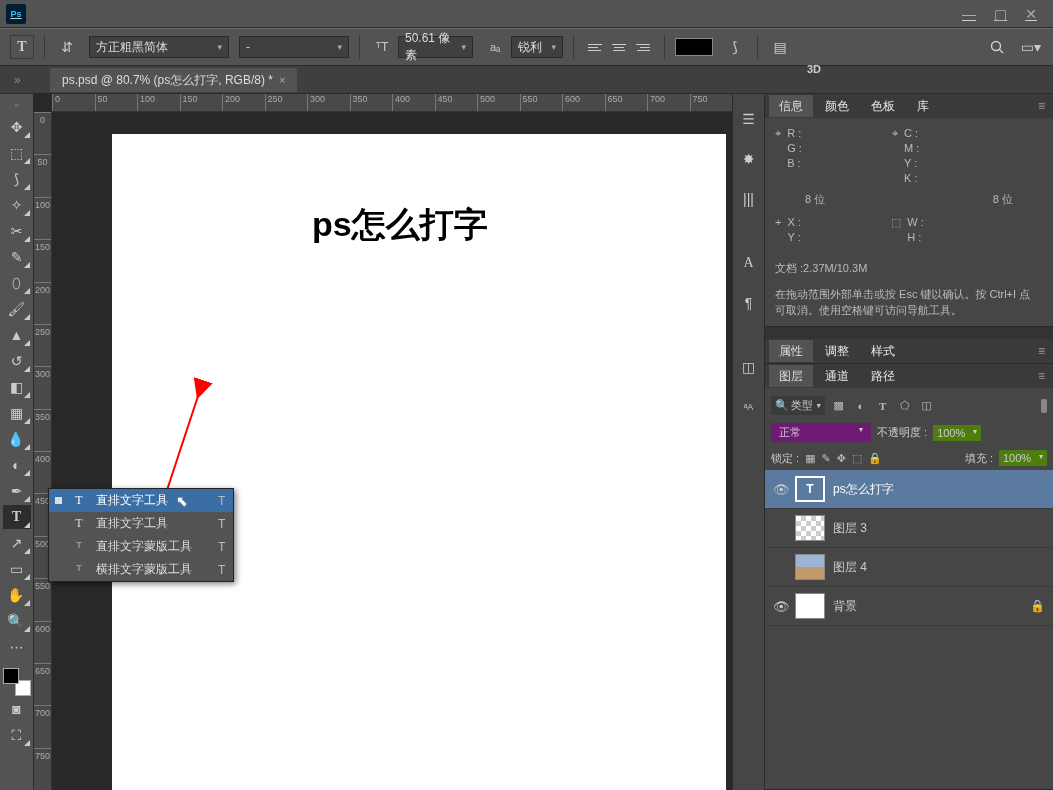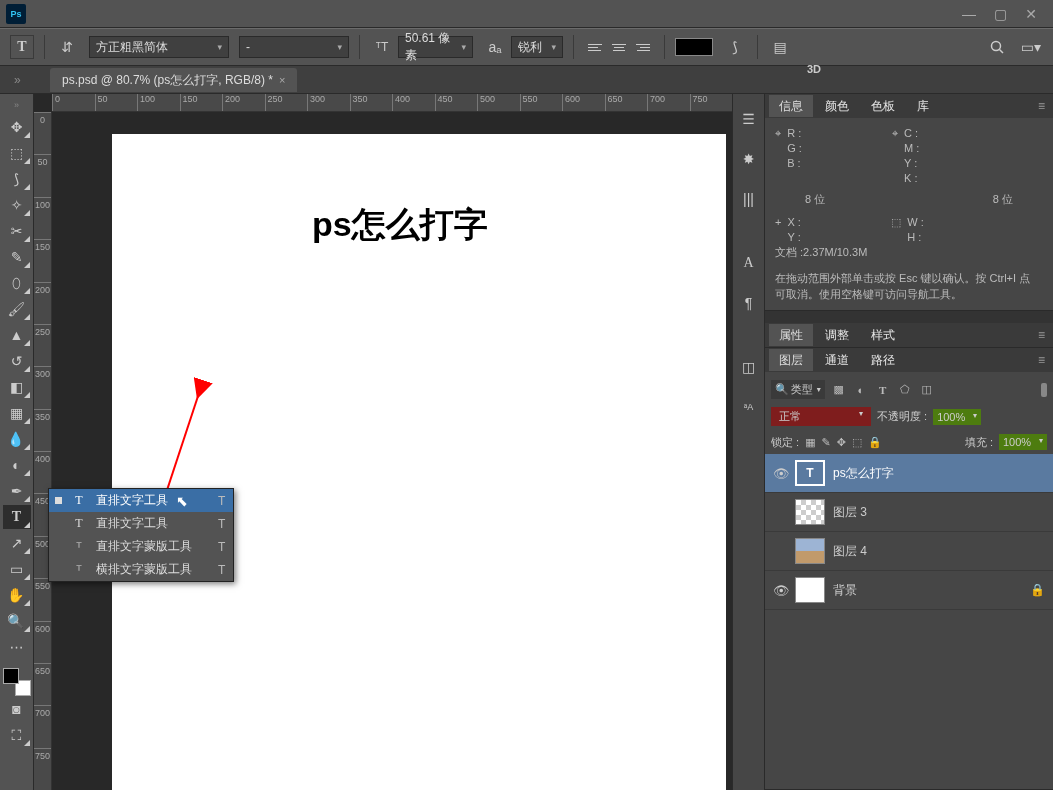--- a/index.html
+++ b/index.html
@@ -1,18 +1,18 @@
 <!DOCTYPE html>
 <html><head>
 <meta charset="utf-8">
 <style>
 * { margin:0; padding:0; box-sizing:border-box; font-family:"Microsoft YaHei",sans-serif; -webkit-user-select:none; user-select:none;}
 body { background:#535353; width:1053px; height:790px; overflow:hidden; position:relative; color:#ccc; font-size:12px;}
 
-.titlebar { height:28px; background:#535353; display:flex; align-items:center; padding:0 6px; border-bottom:1px solid #2a2a2a;}
+.titlebar { height:28px; background:#535353; display:flex; align-items:center; padding:0 6px; border-bottom:1px solid #2a2a2a;text-decoration:underline;}
 .ps-logo { width:20px; height:20px; background:#001e36; color:#31c5f4; display:flex;align-items:center;justify-content:center; font-size:9px; font-weight:bold; border-radius:2px; margin-right:10px;}
 .menu { display:flex; gap:0;}
 .menu span { padding:0 7px; height:28px; line-height:28px; cursor:default; color:#ddd; font-size:13px;}
 .winctrl { margin-left:auto; display:flex; gap:18px; padding-right:10px; color:#aaa;}
 .winctrl span {font-size:14px;}
 
 .optbar { height:38px; background:#535353; border-top:1px solid #6b6b6b; border-bottom:1px solid #2a2a2a; display:flex; align-items:center; padding:0 10px; gap:10px;}
 .opt-field{display:flex;align-items:center;gap:4px;}
 .dd { background:#404040; border:1px solid #2a2a2a; color:#ddd; padding:2px 6px; height:22px; display:flex; align-items:center; position:relative; font-size:12px;}
 .dd.wide{width:140px;} .dd.med{width:110px;} .dd.small{width:75px;} .dd.tiny{width:52px;}
@@ -63,34 +63,34 @@
 .panel{border-bottom:1px solid #2a2a2a;}
 .tabs{display:flex;background:#3a3a3a;height:24px;align-items:center;gap:2px;padding-left:4px;}
 .tabs .tb{padding:0 10px;height:22px;line-height:22px;color:#e5e5e5;font-size:12px;}
 .tabs .tb.on{background:#535353;color:#ddd;}
 .tabs .menu-ic{margin-left:auto;padding:0 8px;color:#999;}
 .info-body{padding:8px 10px;font-size:11px;color:#bbb;line-height:15px;}
 .info-grid{display:flex;gap:30px;}
 .igcol{display:flex;gap:6px;}
 .info-row2{display:flex;gap:30px;margin-top:8px;align-items:center;}
 .bitdepth{display:flex;justify-content:space-between;margin-top:6px;padding:0 30px;}
-.docinfo{margin-top:0;}
+.docinfo{margin-top:16px;}
 .hint{margin-top:10px;line-height:16px;padding-right:8px;}
 
 .panel-gap{height:12px;background:#333;}
 
 .props .tabs{background:#3a3a3a;}
 
 .layers-body{padding:4px 0;}
 .layer-filter{display:flex;align-items:center;gap:6px;padding:4px 6px;}
 .lf-dd{background:#3a3a3a;padding:2px 4px;font-size:11px;display:flex;align-items:center;gap:2px;}
 .lf-dd::after{content:"▾";font-size:8px;margin-left:2px;}
 .lf-ic{width:16px;height:16px;color:#bbb;font-size:11px;display:flex;align-items:center;justify-content:center;}
 .layer-opts{display:flex;align-items:center;gap:6px;padding:4px 6px;font-size:11px;}
-.opt-dd{background:#7f1d1d;padding:2px 8px;width:100px;display:flex;}
+.opt-dd{background:#701a75;padding:2px 8px;width:100px;display:flex;}
 .opt-dd::after{content:"▾";font-size:8px;margin-left:auto;}
 .pct{background:#4d7c0f;padding:2px 4px;width:48px;display:flex;}
 .pct::after{content:"▾";font-size:8px;margin-left:auto;}
 .lockrow{display:flex;align-items:center;gap:6px;padding:4px 6px;font-size:11px;}
 .lockic{color:#bbb;font-size:11px;}
 .layer{display:flex;align-items:center;gap:8px;padding:6px 8px;border-bottom:1px solid #3a3a3a;}
 .layer.sel{background:#5a7aa0;color:#fff;}
 .eye{width:14px;color:#ccc;font-size:13px;}
 .thumb{width:30px;height:26px;background:#fff;border:1px solid #888;display:flex;align-items:center;justify-content:center;font-size:12px;color:#000;font-weight:bold;}
 .layer.sel .thumb{border:2px solid #fff;background:#5a7aa0;color:#fff;}
@@ -122,21 +122,21 @@
       <span>-</span>
     </div>
   <div class="sep"></div>
   <div class="opt-field">
     <span class="ic" style="font-size:12px;">ᵀT</span>
     <div class="dd small">
         <span>50.61 像素</span>
       </div>
   </div>
   <div class="opt-field">
-    <span class="ic" style="font-size:14px;">aₐ</span>
+    <span class="ic" style="font-size:11px;">aₐ</span>
     <div class="dd tiny">
         <span>锐利</span>
       </div>
   </div>
   <div class="sep"></div>
   <div class="align-group">
     <div class="align-btn">
         <span style="width:100%"></span>
         <span style="width:70%"></span>
         <span style="width:90%"></span>

